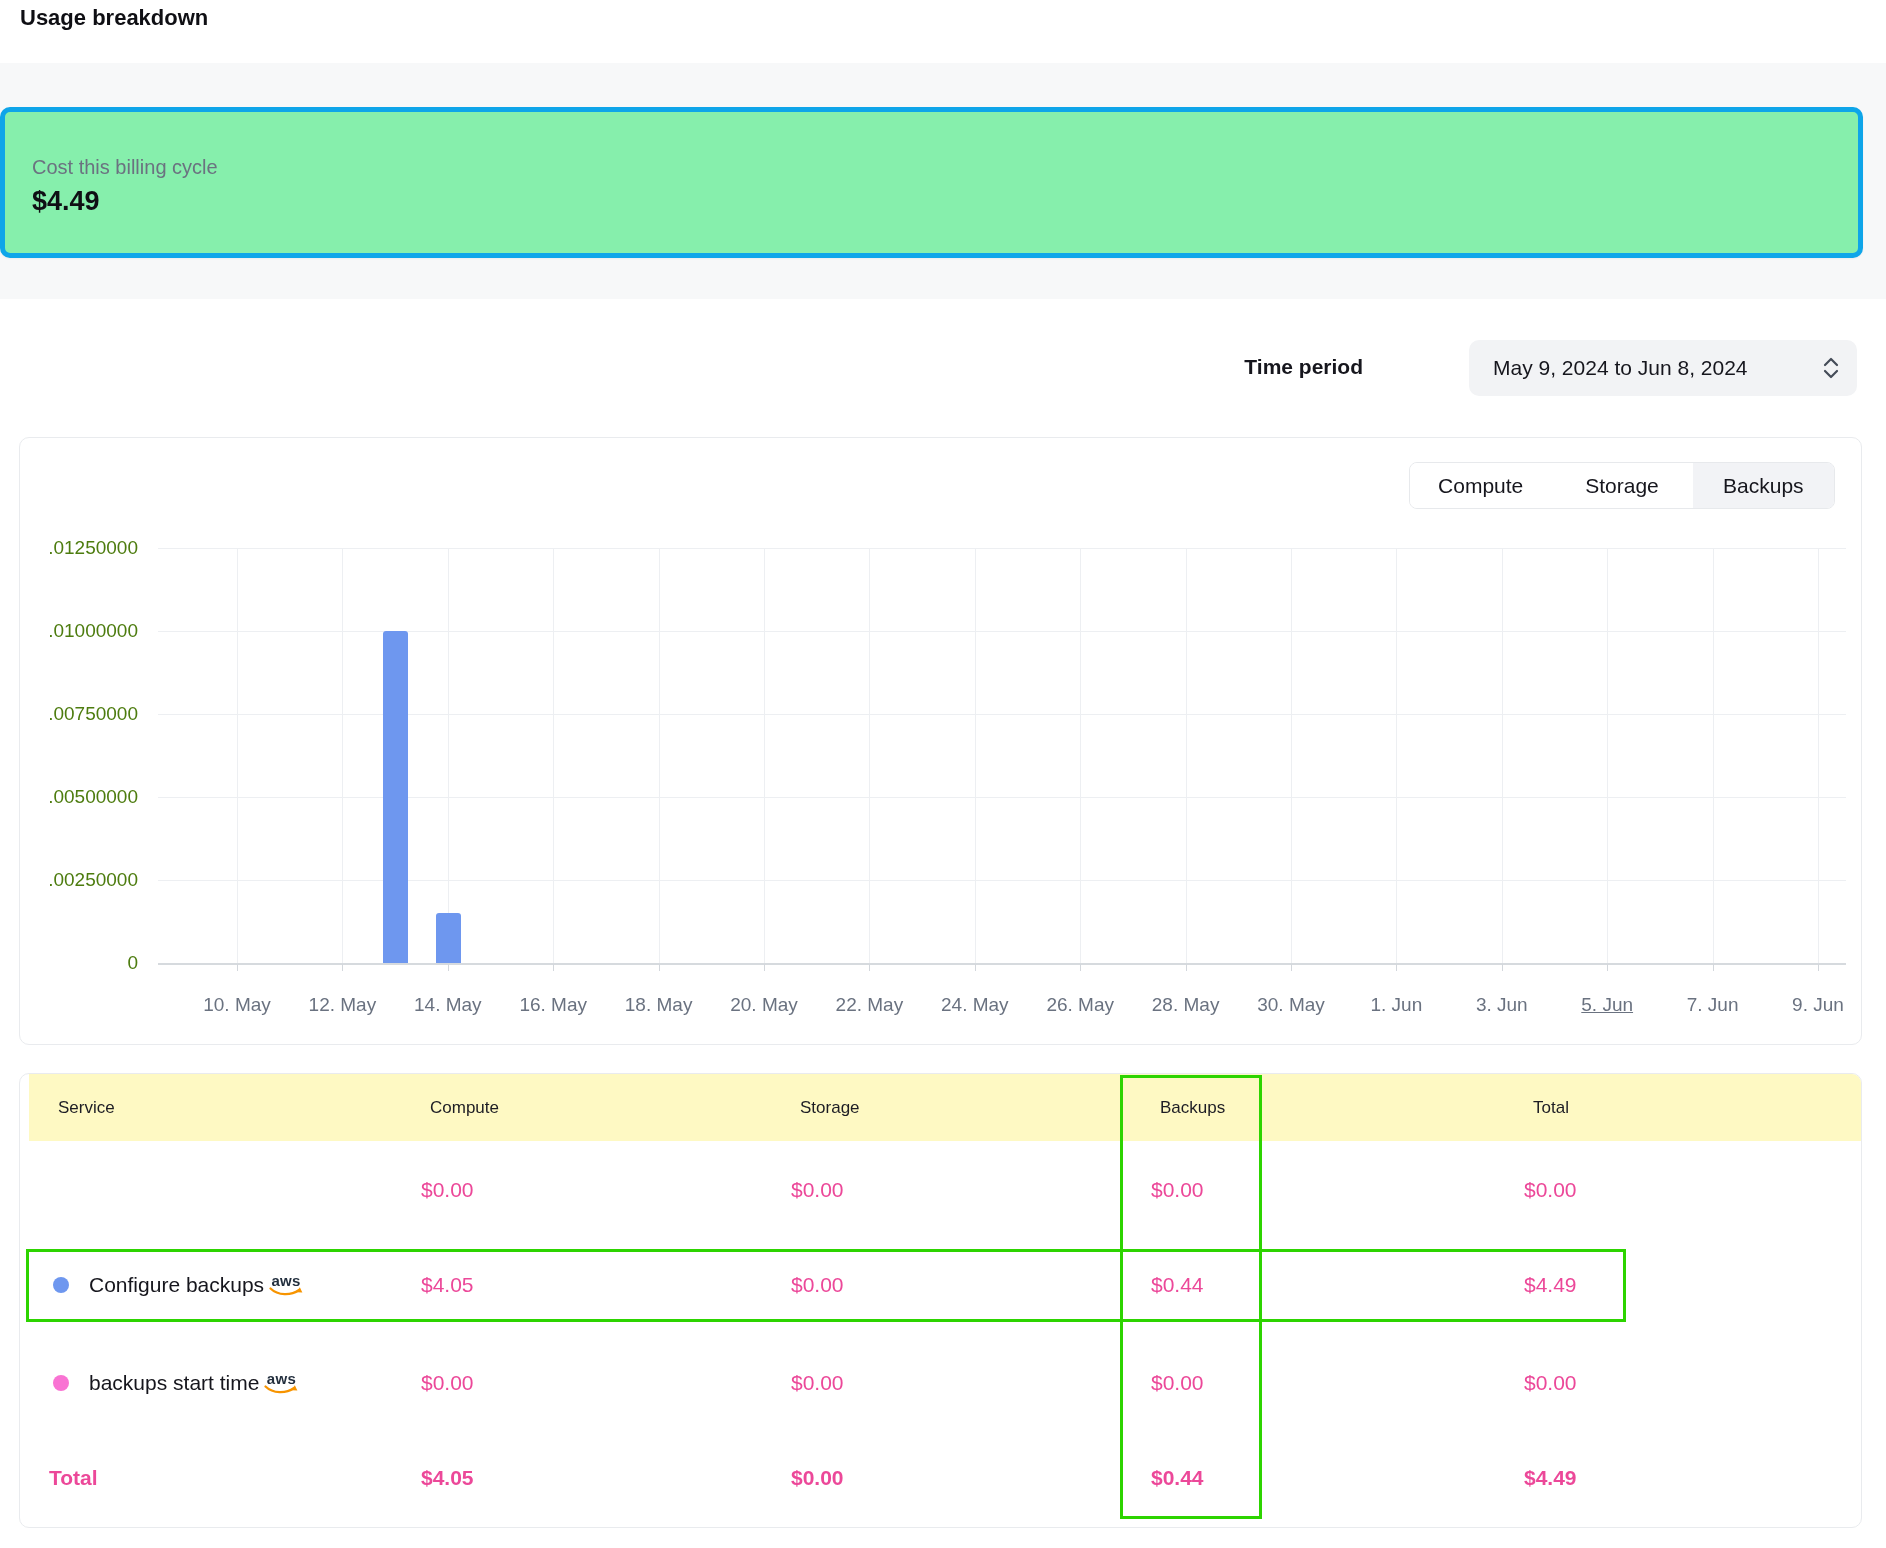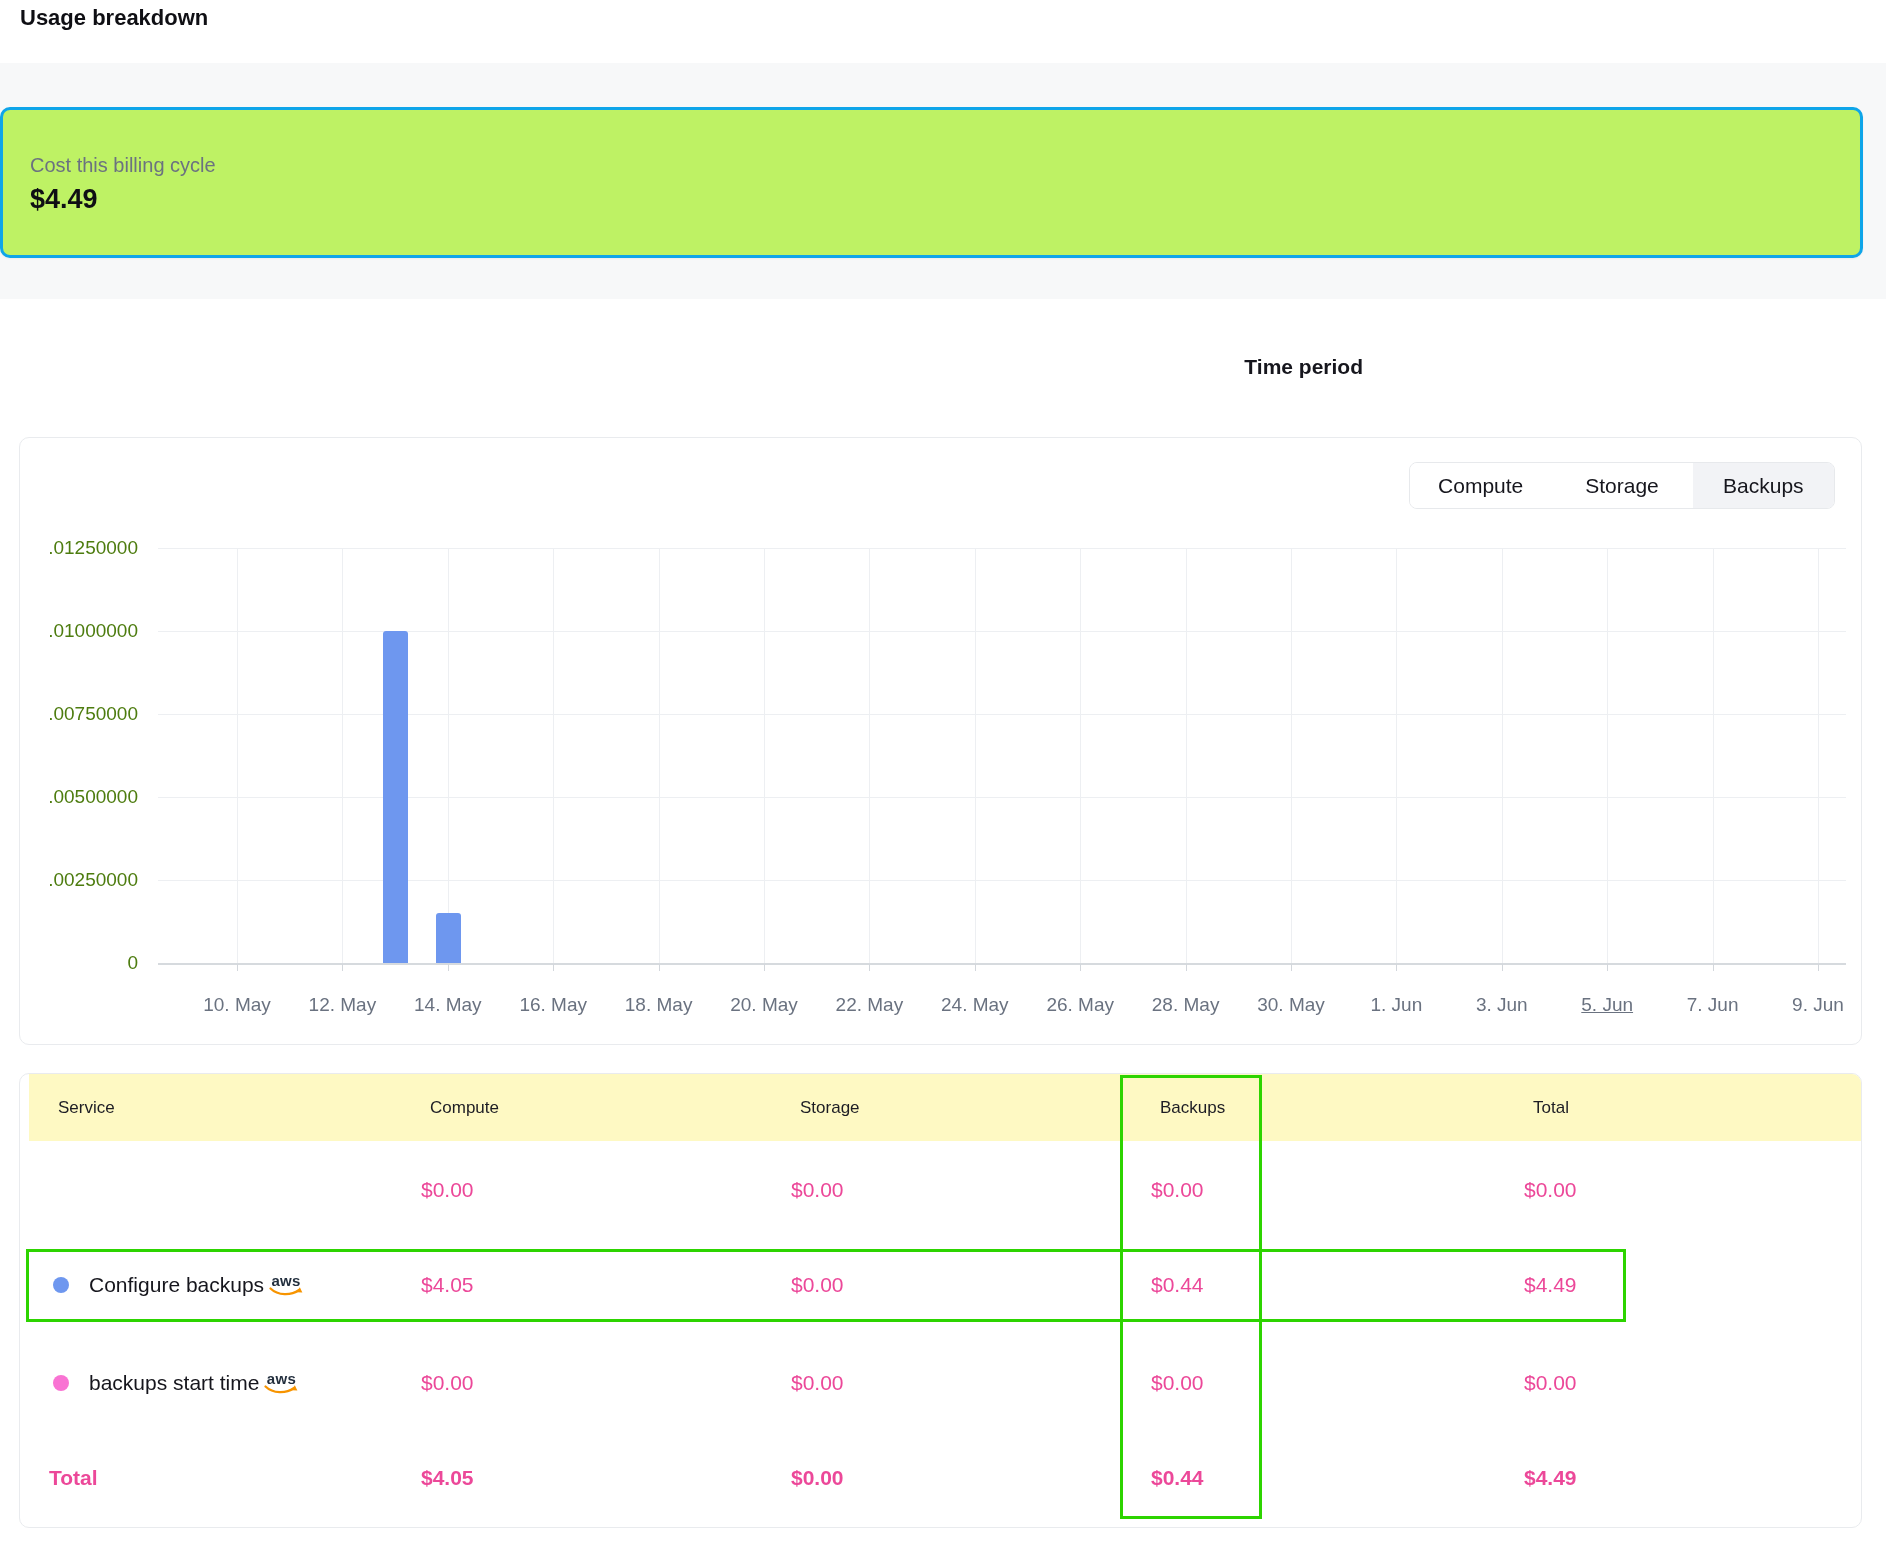--- a/index.html
+++ b/index.html
@@ -4,22 +4,22 @@
 <style>
   * { margin:0; padding:0; box-sizing:border-box; }
   html,body { background:#fff; }
   .page { position:relative; width:1886px; height:1548px; overflow:hidden;
           font-family:"Liberation Sans", sans-serif; color:#16161d; background:#fff; }
   .abs { position:absolute; }
 
   .page-title { left:20px; top:5px; font-size:22px; font-weight:700; color:#0f0f14; }
 
   .gray-band { left:0; top:63px; width:1886px; height:236px; background:#f7f8f9; }
-  .cost-card { left:18px; top:107px; width:1863px; height:151px; background:#bef264;
-               border:3px solid #0ea5e9; border-radius:10px; box-shadow:0 1px 2px rgba(16,24,40,.05); }
+  .cost-card { left:18px; top:107px; width:1863px; height:151px; background:#86efac;
+               border:5px solid #0ea5e9; border-radius:10px; box-shadow:0 1px 2px rgba(16,24,40,.05); }
   .cost-label { left:27px; top:44px; font-size:20px; color:#6b7280; }
   .cost-value { left:27px; top:74px; font-size:27px; font-weight:700; color:#0f0f14; }
 
   .tp-label { left:1208px; top:355px; width:155px; text-align:right; font-size:21px; font-weight:700; color:#16161d; }
   .tp-select { left:1469px; top:340px; width:388px; height:56px; background:#f2f3f5;
                border:none; border-radius:10px; font-family:inherit; font-size:21px; color:#16161d;
                display:flex; align-items:center; padding:0 52px 0 24px; cursor:pointer; text-align:left; }
   .tp-chevron { position:absolute; right:16px; top:15px; }
 
   .chart-card { left:19px; top:437px; width:1843px; height:608px; background:#fff;
@@ -68,20 +68,29 @@
   <div class="abs page-title">Usage breakdown</div>
 
   <div class="abs gray-band">
     <div class="abs cost-card" style="left:0;top:44px;">
       <div class="abs cost-label">Cost this billing cycle</div>
       <div class="abs cost-value">$4.49</div>
     </div>
   </div>
 
   <div class="abs tp-label">Time period</div>
+  <button class="abs tp-select">
+    <span>May 9, 2024 to Jun 8, 2024</span>
+    <span class="tp-chevron">
+      <svg width="20" height="26" viewBox="0 0 20 26">
+        <path d="M4 10 L10 4 L16 10" fill="none" stroke="#454c58" stroke-width="2.2" stroke-linecap="round" stroke-linejoin="round"></path>
+        <path d="M4 16 L10 22 L16 16" fill="none" stroke="#454c58" stroke-width="2.2" stroke-linecap="round" stroke-linejoin="round"></path>
+      </svg>
+    </span>
+  </button>
 
   <div class="abs chart-card">
     <div class="tab-group">
       <button class="tab">Compute</button>
       <button class="tab">Storage</button>
       <button class="tab selected">Backups</button>
     </div>
     <div class="plot" id="plot">
       <div class="abs axisline"></div>
     <div class="abs hgrid" style="left: 138px; top: 110px; width: 1688px;"></div>

